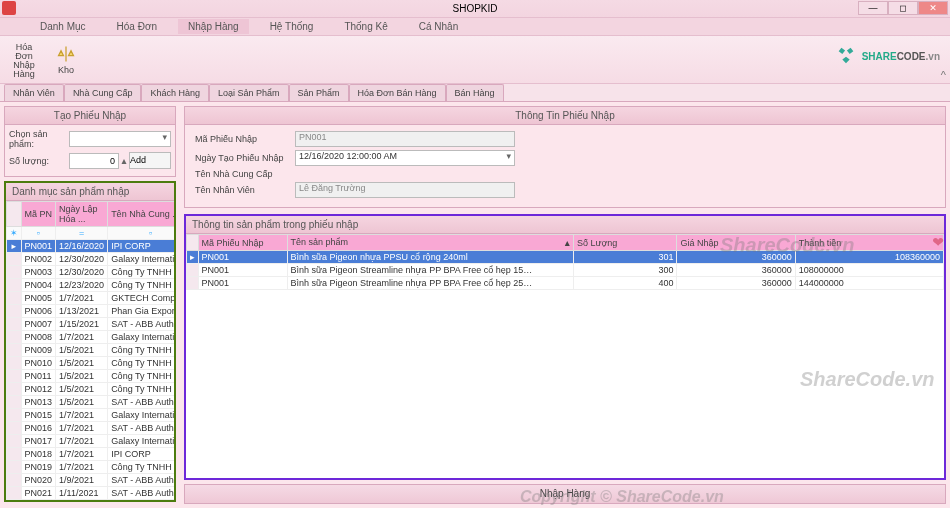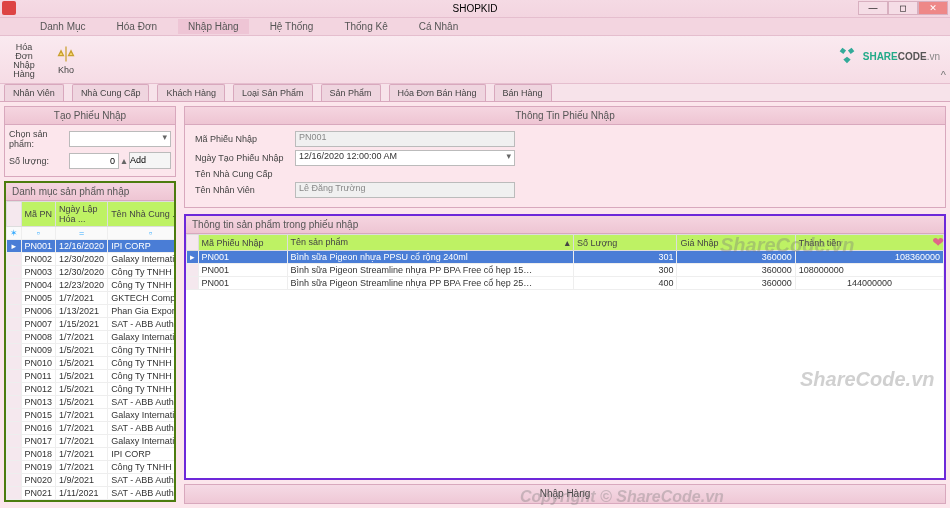--- a/index.html
+++ b/index.html
@@ -11,40 +11,40 @@
 .titlebar .appicon{position:absolute;left:2px;top:1px;width:14px;height:14px;background:#d44;border-radius:2px}
 .menubar{height:18px;background:#f3d5e0;display:flex;align-items:center;padding-left:30px;gap:11px;border-bottom:1px solid #e5bece}
 .menubar span{padding:2px 10px;color:#555;cursor:pointer}
 .ribbon{height:48px;background:linear-gradient(#faeaf0,#f6dce5);border-bottom:1px solid #e5bece;display:flex;align-items:center;padding:3px 6px;position:relative}
 .ribbon .grp{display:flex;gap:6px;align-items:center}
 .ribbon .btn{width:36px;height:40px;display:flex;flex-direction:column;align-items:center;justify-content:center;border:1px solid transparent;border-radius:3px;cursor:pointer}
 .ribbon .btn .ic{width:20px;height:20px;margin-bottom:2px}
 .ribbon .lbl{font-size:9px;color:#444;text-align:center;line-height:1}
 .ribbon .sharecode{position:absolute;right:10px;top:8px;font-size:18px;font-weight:700;color:#555}
 .ribbon .sharecode b{color:#2a8}
-.ribbon .sharecode .vn{font-size:10px;color:#888;font-weight:400}
+.ribbon .sharecode .vn{font-size:10px;color:#888;font-weight:700}
 .ribbon .collapse{position:absolute;right:4px;bottom:2px;font-size:11px;color:#777;cursor:pointer}
 .tabs{height:18px;background:#f7e3ea;display:flex;border-bottom:1px solid #d8a8bd;padding-left:4px}
-.tabs .tab{padding:3px 8px;border:1px solid #d8a8bd;border-bottom:none;background:#efd5df;color:#444;margin-right:8px;cursor:pointer;border-radius:2px 2px 0 0;font-size:9px}
+.tabs .tab{padding:3px 8px;border:1px solid #d8a8bd;border-bottom:none;background:#efd5df;color:#444;margin-right:0;cursor:pointer;border-radius:2px 2px 0 0;font-size:9px}
 .tabs .tab.active{background:#fce6ec;font-weight:400}
 .tabs .tab .x{margin-left:6px;color:#888}
 .workspace{display:flex;height:406px}
 .leftpane{width:180px;padding:4px;background:#fce6ec}
 .panel{border:1px solid #d8a8bd;background:#fce6ec;margin-bottom:4px}
 .panel-hd{background:linear-gradient(#f5d5e0,#eec5d3);padding:3px 6px;text-align:center;color:#555;font-size:10px;border-bottom:1px solid #d8a8bd}
 .panel-bd{padding:4px}
 .frow{display:flex;align-items:center;margin-bottom:3px}
 .frow label{width:60px;color:#444;font-size:9px}
 .frow .ctrl{flex:1;height:16px;border:1px solid #bbb;background:#fff;padding:0 3px;font-size:9px}
 .frow .num{width:50px}
 .frow .addbtn{flex:1;height:17px;border:1px solid #bbb;background:#f5f5f5;text-align:left;line-height:15px;cursor:pointer;font-size:9px}
 .grid{border:2px solid #4d7c0f;background:#fff;font-size:9px}
 .grid-hd{background:linear-gradient(#f5d5e0,#eec5d3);padding:3px 6px;color:#555;border-bottom:1px solid #d8a8bd;font-size:10px}
 .grid table{width:100%;border-collapse:collapse}
-.grid th{background:#bef264;border:1px solid #ddd;padding:2px 3px;text-align:left;font-weight:400;color:#444;font-size:9px}
+.grid th{background:#f9a8d4;border:1px solid #ddd;padding:2px 3px;text-align:left;font-weight:400;color:#444;font-size:9px}
 .grid td{border:1px solid #eee;padding:1px 3px;color:#333;font-size:9px;white-space:nowrap;overflow:hidden}
 .grid .filterrow td{background:#fafafa;color:#3af;text-align:center}
 .grid tr.sel td{background:#4a7dd6;color:#fff}
 .grid .ind{width:12px;background:#f5e8ee;text-align:center;color:#888}
 .grid-body{max-height:280px;overflow-y:auto}
 .rightpane{flex:1;padding:4px;display:flex;flex-direction:column;position:relative}
 .infopanel{border:1px solid #d8a8bd;margin-bottom:6px}
 .infopanel .panel-bd{padding:6px 10px}
 .infopanel .frow label{width:100px}
 .infopanel .frow .ctrl{width:220px;flex:none;background:#f0f0f0;color:#888}
@@ -329,21 +329,21 @@
                 <td style="text-align:right">300</td>
                 <td style="text-align:right">360000</td>
                 <td style="text-align:left">108000000</td>
               </tr>
               <tr>
                 <td class="ind"></td>
                 <td>PN001</td>
                 <td>Bình sữa Pigeon Streamline nhựa PP BPA Free cổ hẹp 25…</td>
                 <td style="text-align:right">400</td>
                 <td style="text-align:right">360000</td>
-                <td style="text-align:center">144000000</td>
+                <td style="text-align:left">144000000</td>
               </tr>
             </tbody>
           </table>
         </div>
     </div>
 
     <div class="bottombtn">Nhập Hàng</div>
 
     <div class="wm wm1">ShareCode.vn</div>
     <div class="wm wm2">ShareCode.vn</div>

